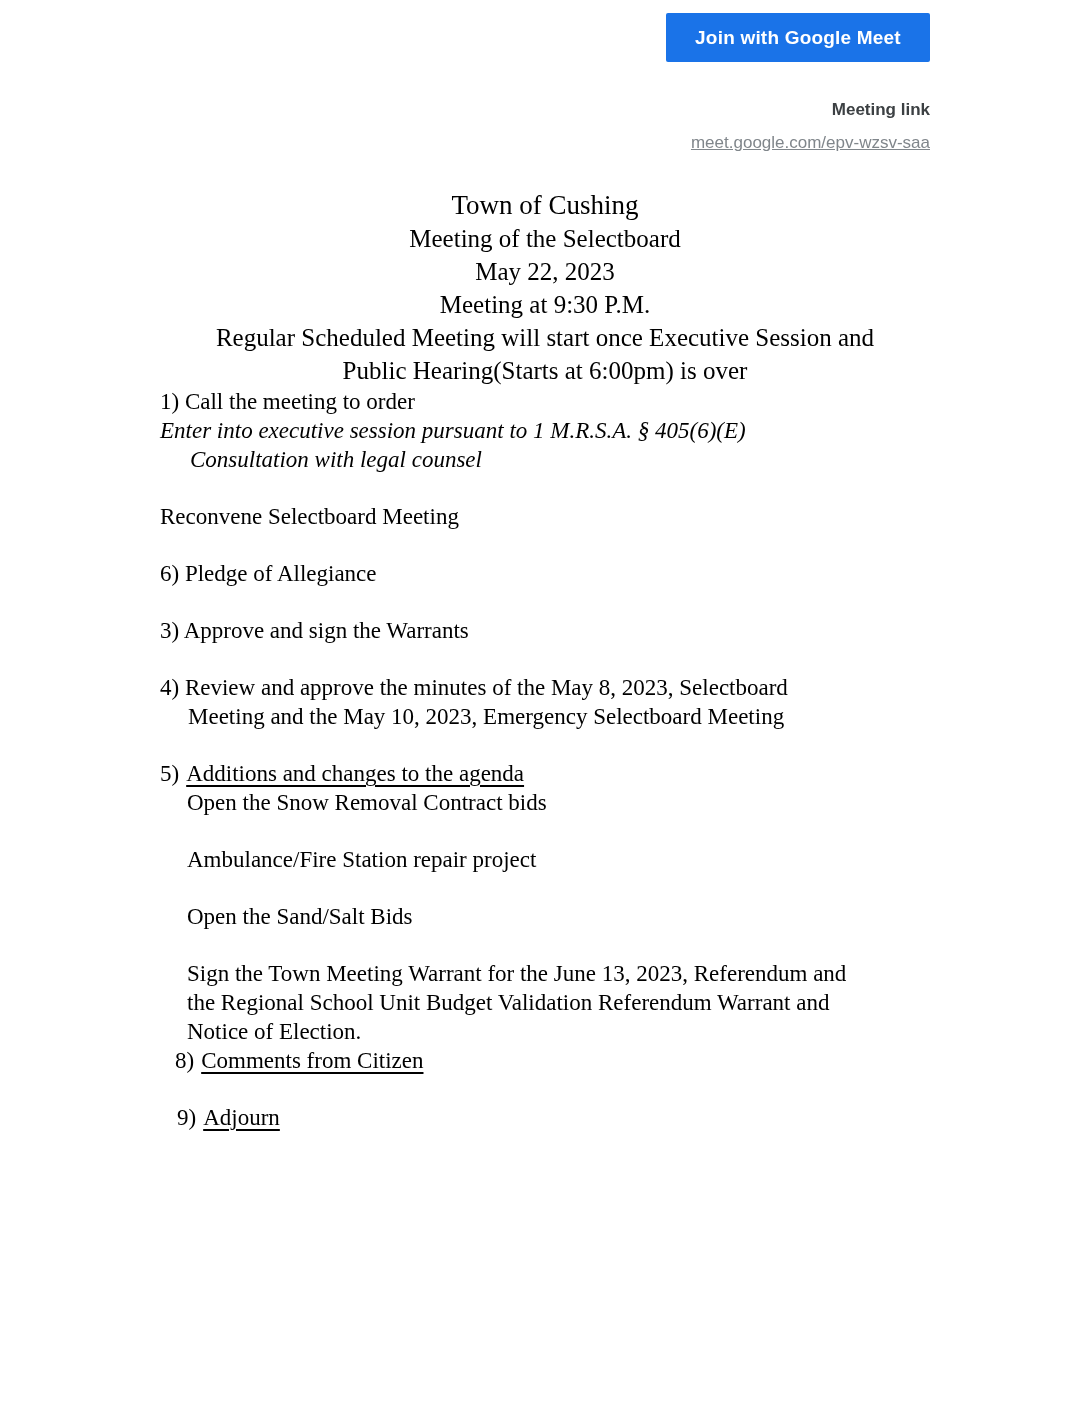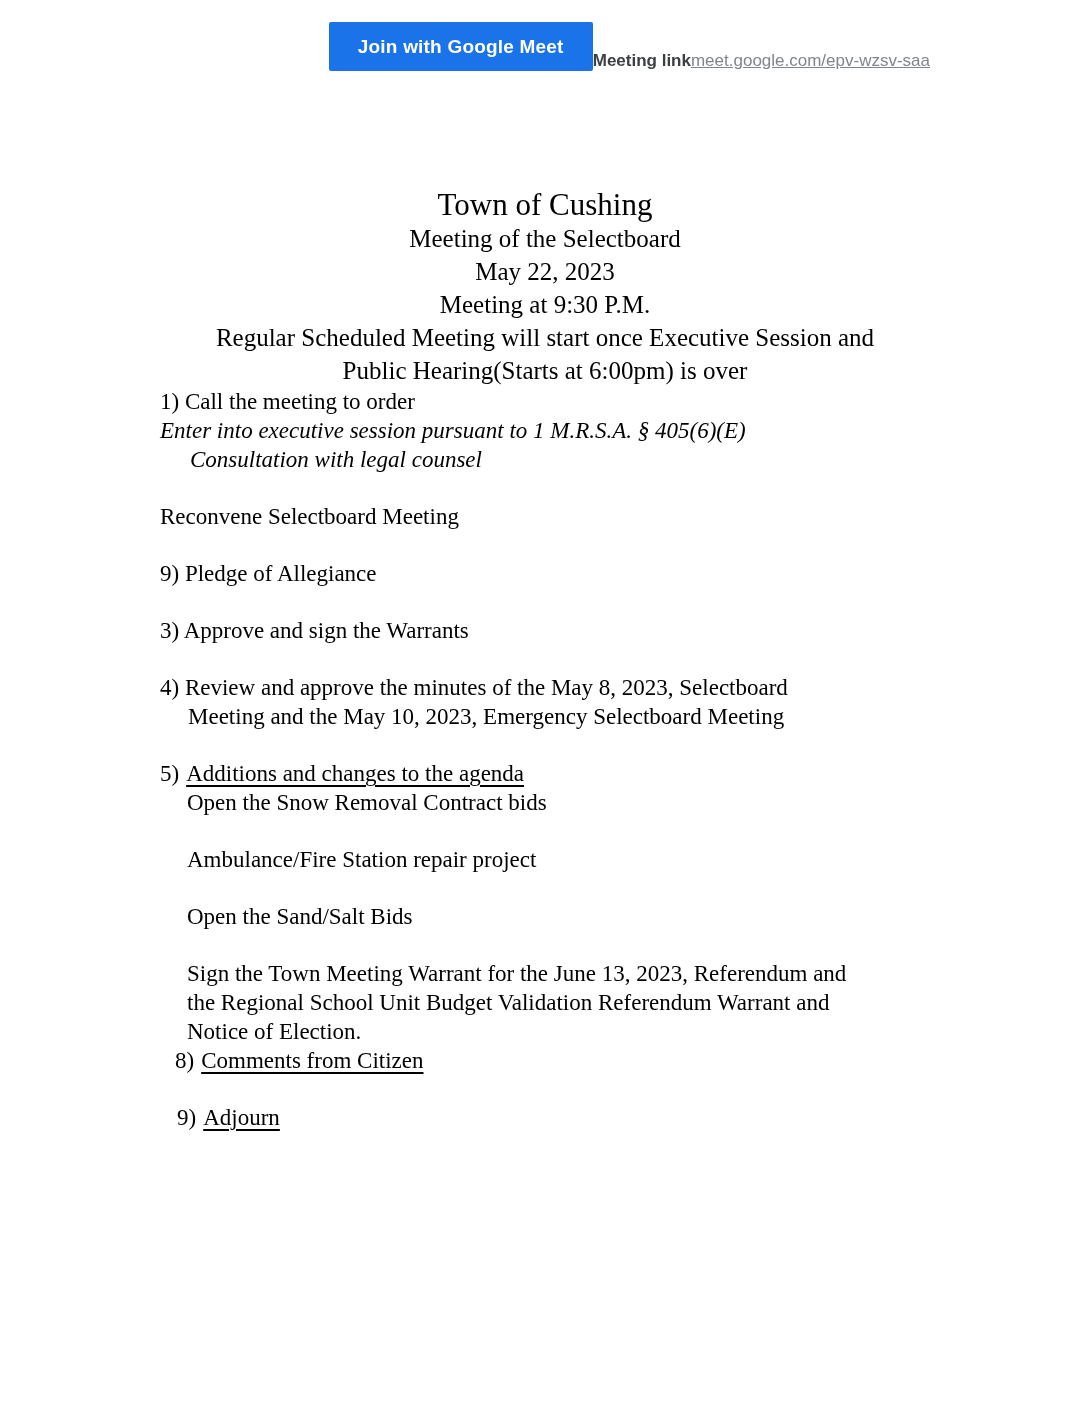--- a/index.html
+++ b/index.html
@@ -14,21 +14,21 @@
     background: #ffffff;
     overflow: hidden;
   }
 
   
   .meet-block {
     position: absolute;
     top: 13px;
     right: 158px;
     display: flex;
-    flex-direction: row;
+    flex-direction: column;
     align-items: flex-end;
     font-family: "Liberation Sans", sans-serif;
   }
   .meet-button {
     width: 264px;
     height: 49px;
     background: #1a73e8;
     color: #ffffff;
     font-size: 19px;
     font-weight: bold;
@@ -60,21 +60,21 @@
     left: 160px;
     top: 188px;
     width: 770px;
     font-family: "Liberation Serif", "DejaVu Serif", serif;
     color: #000000;
   }
   .doc-header {
     text-align: center;
   }
   .doc-title {
-    font-size: 31px;
+    font-size: 27px;
     line-height: 34px;
   }
   .doc-subtitle {
     font-size: 25px;
     line-height: 33px;
   }
   .doc-body {
     font-size: 23px;
     line-height: 29px;
   }
@@ -124,21 +124,21 @@
     </div>
 
     <div class="doc-body">
 
       <p>1) Call the meeting to order</p>
       <p class="italic">Enter into executive session pursuant to 1 M.R.S.A. § 405(6)(E)</p>
       <p class="italic indent-consult">Consultation with legal counsel</p>
 
       <p class="gap">Reconvene Selectboard Meeting</p>
 
-      <p class="gap">9) Pledge of Allegiance</p>
+      <p class="gap">6) Pledge of Allegiance</p>
 
       <p class="gap">3) Approve and sign the Warrants</p>
 
       <p class="gap">4) Review and approve the minutes of the May 8, 2023, Selectboard</p>
       <p class="indent-wrap4">Meeting and the May 10, 2023, Emergency Selectboard Meeting</p>
 
       <p class="gap"><span class="num">5)</span><span class="underlined">Additions and changes to the agenda</span></p>
 
 
       <p class="indent-sub">Open the Snow Removal Contract bids</p>

